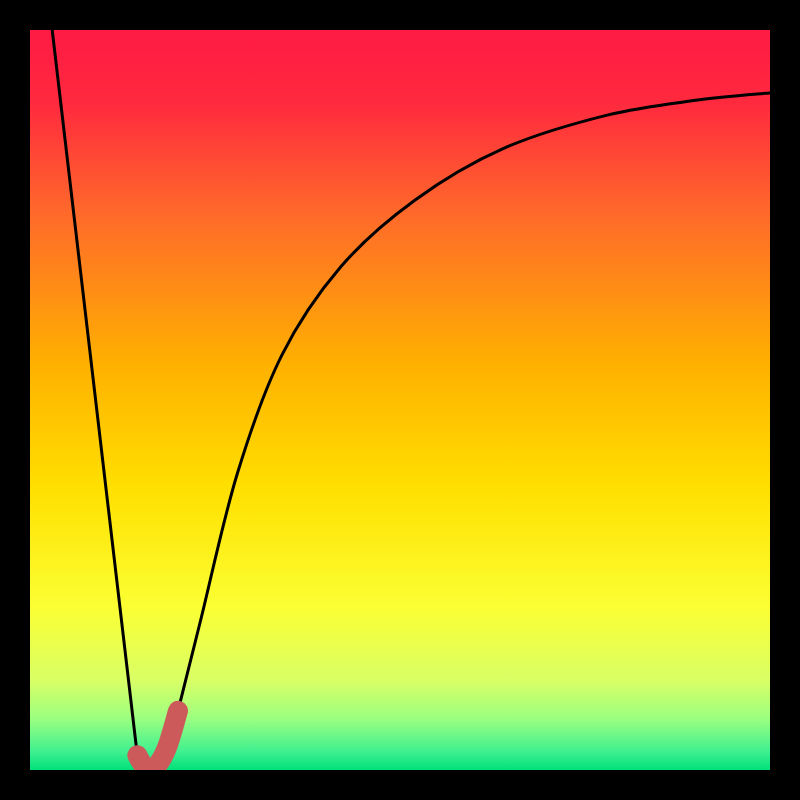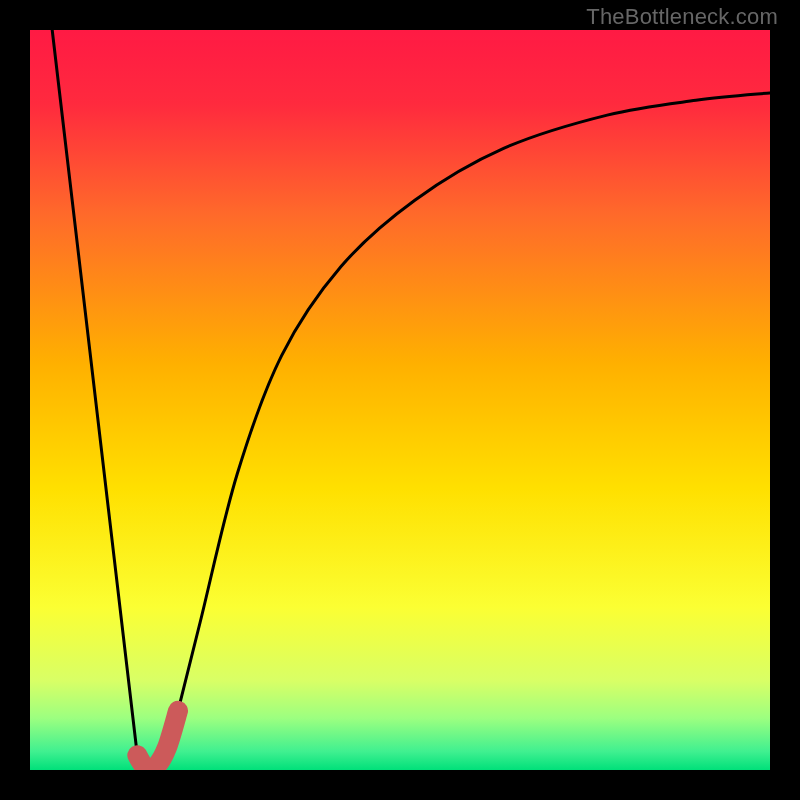--- a/index.html
+++ b/index.html
@@ -70,15 +70,14 @@
     </svg>
 
     <svg class="curves" viewBox="0 0 740 740" preserveAspectRatio="none">
       <path id="path-left" fill="none" stroke-width="3" stroke-linecap="round" stroke-linejoin="round" d="M 22.2 0.0 L 107.3 725.2" stroke="#000000"></path>
       <path id="path-right" fill="none" stroke-width="3" stroke-linecap="round" stroke-linejoin="round" d="M 148.0 680.8 C 151.7 666.0, 160.3 631.5, 170.2 592.0 C 180.1 552.5, 193.6 488.4, 207.2 444.0 C 220.8 399.6, 234.3 360.1, 251.6 325.6 C 268.9 291.1, 288.6 262.7, 310.8 236.8 C 333.0 210.9, 357.7 189.9, 384.8 170.2 C 411.9 150.5, 441.5 132.6, 473.6 118.4 C 505.7 104.2, 545.1 93.1, 577.2 85.1 C 609.3 77.1, 638.9 74.0, 666.0 70.3 C 693.1 66.6, 727.7 64.1, 740.0 62.9" stroke="#000000"></path>
       <path id="path-accent" fill="none" stroke-width="20" stroke-linecap="round" stroke-linejoin="round" d="M 107.3 725.2 C 108.5 727.1, 111.6 734.4, 114.7 736.3 C 117.8 738.1, 122.1 739.4, 125.8 736.3 C 129.5 733.2, 133.2 727.0, 136.9 717.8 C 140.6 708.5, 146.2 687.0, 148.0 680.8" stroke="#cc5a5a"></path>
     </svg>
 
   </div>
 
-  <div class="watermark">TheBottleneck.com</div>
 
 </div>
 
 </body></html>

